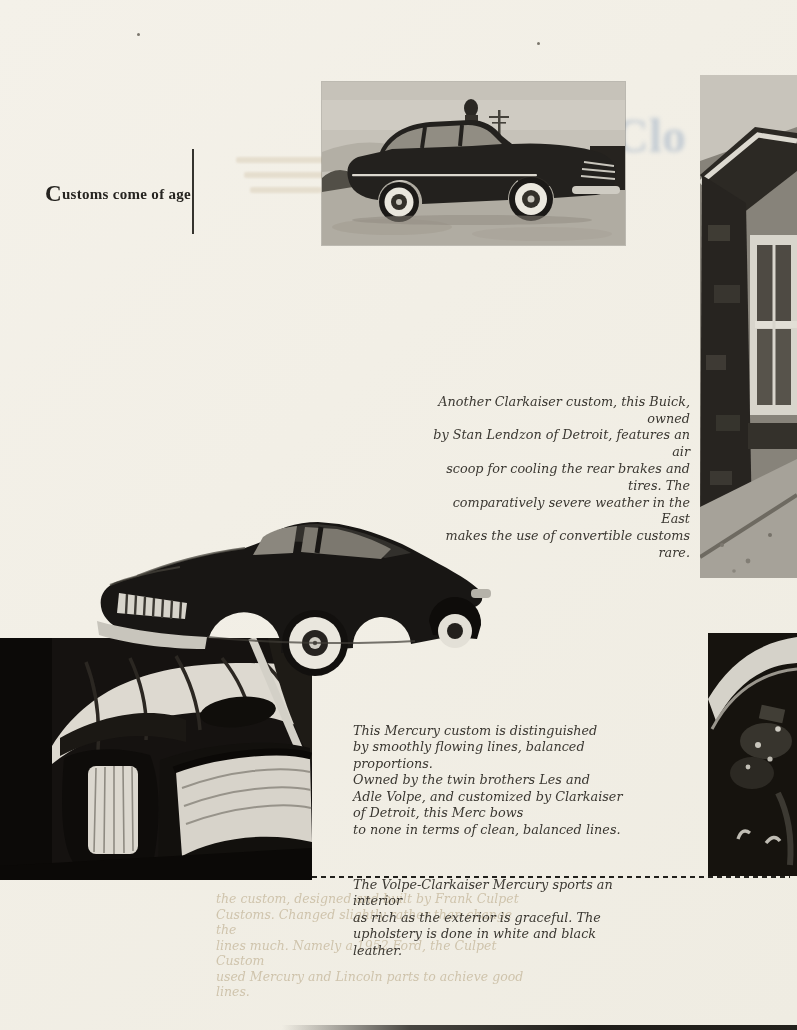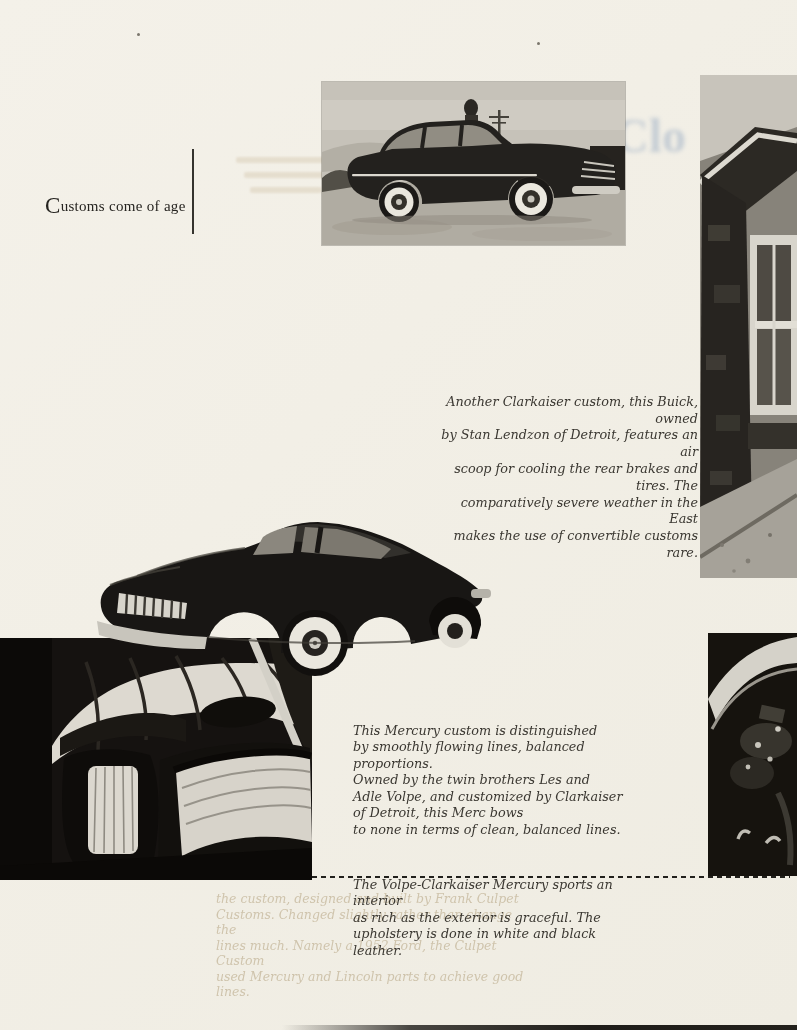--- a/index.html
+++ b/index.html
@@ -3,23 +3,23 @@
 <meta charset="utf-8">
 <style>
   html,body{margin:0;padding:0;background:#888;}
   .page{
     position:relative; width:797px; height:1030px; overflow:hidden;
     background:linear-gradient(135deg,#f4f1e9 0%,#f2efe6 40%,#efece2 100%);
     font-family:"DejaVu Serif","Liberation Serif",serif;
   }
   
   .headline{
-    position:absolute; left:45px; top:188px;
+    position:absolute; left:45px; top:176px;
     font-family:"Liberation Serif","DejaVu Serif",serif;
-    font-weight:normal; font-size:15px; color:#262420; letter-spacing:.3px;
+    font-weight:bold; font-size:15px; color:#262420; letter-spacing:.3px;
     white-space:nowrap;
   }
   .headline .bigC{font-size:23px; line-height:15px; vertical-align:-2px;}
   .vrule{position:absolute; left:192px; top:149px; width:2px; height:85px; background:#35332e;}
   
   .ghost-bars{position:absolute; left:236px; top:157px; filter:blur(1.2px); opacity:.5;}
   .ghost-bars div{height:6px; background:#d9cdb6; margin-bottom:9px; border-radius:2px;}
   .gb1{width:100px;} .gb2{width:86px; margin-left:8px;} .gb3{width:72px; margin-left:14px;}
   .ghost-clo{
     position:absolute; left:614px; top:108px; z-index:0;
@@ -30,21 +30,21 @@
     position:absolute; left:216px; top:891px; width:310px; z-index:0;
     font-style:italic; font-size:12.5px; line-height:15.5px;
     color:#b4a27f; opacity:.55; filter:blur(.7px); white-space:pre-line;
   }
   
   .caption{
     position:absolute; font-style:italic; color:#3a3731; white-space:pre-line;
     font-family:"DejaVu Serif","Liberation Serif",serif;
   }
   .cap-ford{left:336px; top:251px; width:300px; font-size:13.5px; line-height:19.5px;}
-  .cap-buick{left:430px; top:381px; width:260px; font-size:12.8px; line-height:16.8px; text-align:right;margin-left:8px;}
+  .cap-buick{left:430px; top:381px; width:260px; font-size:12.8px; line-height:16.8px; text-align:right;}
   .cap-merc{left:341px; top:694px; width:310px; font-size:12.8px; line-height:16.5px;}
   .cap-merc p{margin:12px; white-space:pre-line;}
   .cap-merc p + p{margin-top:10px;}
   
   figure{margin:0; position:absolute;}
   .ph-ford{left:322px; top:82px; width:303px; height:163px; z-index:1; box-shadow:0 0 0 1px rgba(90,86,78,.35);}
   .ph-rtop{left:700px; top:75px; width:97px; height:503px; z-index:1;}
   .ph-rbot{left:708px; top:633px; width:89px; height:243px; z-index:1;}
   .ph-interior{left:0; top:638px; width:312px; height:242px; z-index:1;}
   .ph-merc{left:85px; top:503px; width:415px; height:180px; z-index:2;}

